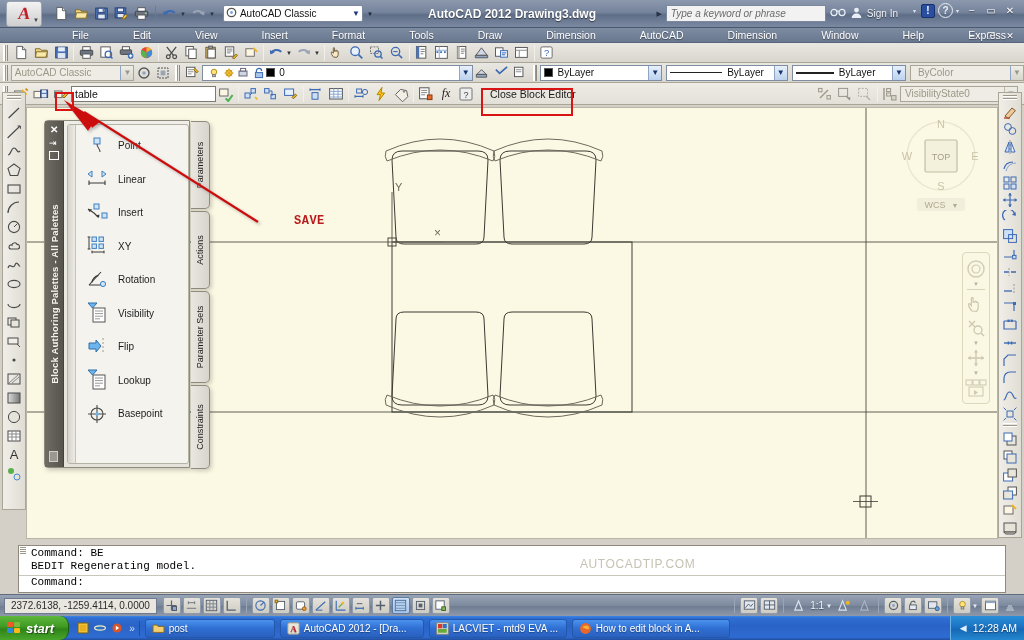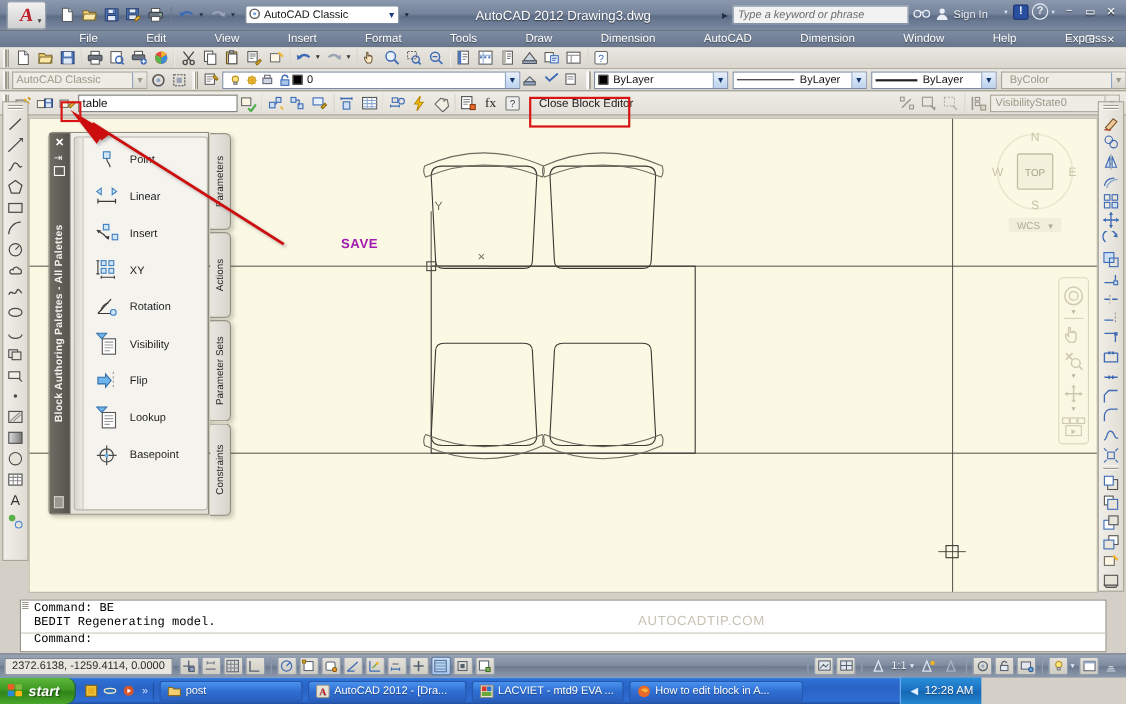--- a/index.html
+++ b/index.html
@@ -42,21 +42,21 @@
   .wsdrop {
     margin-left:6px; width:140px; height:17px;
     background:#ffffff; border:1px solid #7b899f; border-radius:2px;
     display:flex; align-items:center; padding:0 2px; font-size:10px; color:#111;
   }
   .wsdrop .gear { margin-right:3px; }
   .wsdrop .txt { flex:1; overflow:hidden; white-space:nowrap; }
   .wsdrop .dv { color:#1b3a80; font-size:8px; }
   .title-text {
     position:absolute; left:0; right:0; text-align:center;
-    font-weight:normal; font-size:12px; color:#ffffff;
+    font-weight:bold; font-size:12px; color:#ffffff;
     text-shadow:0 1px 1px rgba(0,0,0,.55); pointer-events:none;
   }
   .infocenter {
     position:absolute; right:126px; top:5px; display:flex; align-items:center; gap:4px;
   }
   .ic-arrow { font-size:7px; color:#243147; }
   .searchbox {
     width:160px; height:17px; background:#f2f2f2; border:1px solid #7b899f;
     font-style:italic; font-size:10px; color:#6a6a6a; padding:2px 4px;
     display:flex; align-items:center;
@@ -265,21 +265,21 @@
     border:1px solid #8f9cad; border-radius:2px;
     display:flex;align-items:center;justify-content:center; position:relative;
   }
   .sbtn.on { background: linear-gradient(180deg,#cfe0f5,#a9c6ea); border-color:#5d7ba6;}
   .sbtn.flat { background:transparent; border:none; }
   .ssep { width:1px;height:15px;background:#66738a;margin:0 4px;border-right:1px solid #9aa6b8;}
   .scale-txt { font-size:10px;color:#f0f3f8; text-shadow:0 1px 1px rgba(0,0,0,.4); margin:0 2px;}
 
   
   .taskbar {
-    position:absolute; left:0; top:616px; width:892px; height:24px;
+    position:absolute; left:0; top:616px; width:1024px; height:24px;
     background: linear-gradient(180deg,#3b86e8 0%,#2f6fd4 8%,#2a63c6 40%,#2f6cd2 88%,#1f4e9e 100%);
     display:flex; align-items:center;
   }
   .startbtn {
     height:24px; padding:0 14px 0 7px; display:flex;align-items:center; gap:5px;
     background: linear-gradient(180deg,#5fb73c 0%,#3f9a23 45%,#2f8418 55%,#49a62b 100%);
     border-right:1px solid #1d5d10;
     border-radius:0 9px 9px 0;
     color:#fff; font-weight:bold; font-style:italic; font-size:13px;
     text-shadow:1px 1px 1px rgba(0,0,0,.45);
@@ -302,23 +302,22 @@
     margin-left:auto; height:24px; padding:0 7px 0 9px; display:flex;align-items:center;gap:6px;
     background: linear-gradient(180deg,#2a8fd8 0%,#1b73c3 45%,#1768b5 55%,#2487cf 100%);
     border-left:1px solid #6fb2e8;
   }
   .tray .clock { color:#fff; font-size:10.5px; text-shadow:0 1px 1px rgba(0,0,0,.4); }
   .tray .chevl { color:#dff0ff; font-size:9px; }
 
   
   .annot-save {
     position:absolute; left:294px; top:214px; font-size:12px; font-weight:bold;
-    color:#a21caf; font-family:Liberation Sans, sans-serif; z-index:35;
+    color:#b91c1c; font-family:Liberation Mono, monospace; z-index:35;
     letter-spacing:.5px;
-    margin-left:16px;
   }
   .arrow-svg { position:absolute; left:0; top:0; z-index:34; pointer-events:none;}
 </style>
 </head>
 <body>
 
 <div id="app">
 
   <div class="titlebar">
     <div class="app-btn">
@@ -935,21 +934,21 @@
       </div>
     <div class="tisep"></div>
     <div class="ti">
         <svg width="16" height="16" viewBox="0 0 16 16">
           <rect x="1.6" y="1.8" width="9.4" height="11" fill="#fff" stroke="#555"></rect>
           <path d="M3.2 4.4h6M3.2 6.6h6M3.2 8.8h4" stroke="#888"></path>
           <rect x="9.4" y="9" width="4.6" height="4.6" fill="#e86a2a" stroke="#8a3a10"></rect>
         </svg>
       </div>
     <div class="ti">
-        <span style="font-family:'Liberation Serif',serif;font-size:12px;color:#222;">fx</span>
+        <span style="font-family:'Liberation Serif',serif;font-style:italic;font-size:12px;color:#222;">fx</span>
       </div>
     <div class="ti">
         <svg width="14" height="14" viewBox="0 0 14 14">
           <rect x="1" y="1" width="12" height="12" rx="1" fill="#eee" stroke="#777"></rect>
           <text x="7" y="10.5" font-size="9" text-anchor="middle" fill="#444" font-family="Liberation Sans">?</text>
         </svg>
       </div>
     <div class="closeblk">Close Block Editor</div>
 
     <div style="margin-left:auto;display:flex;align-items:center;padding-right:6px;">

